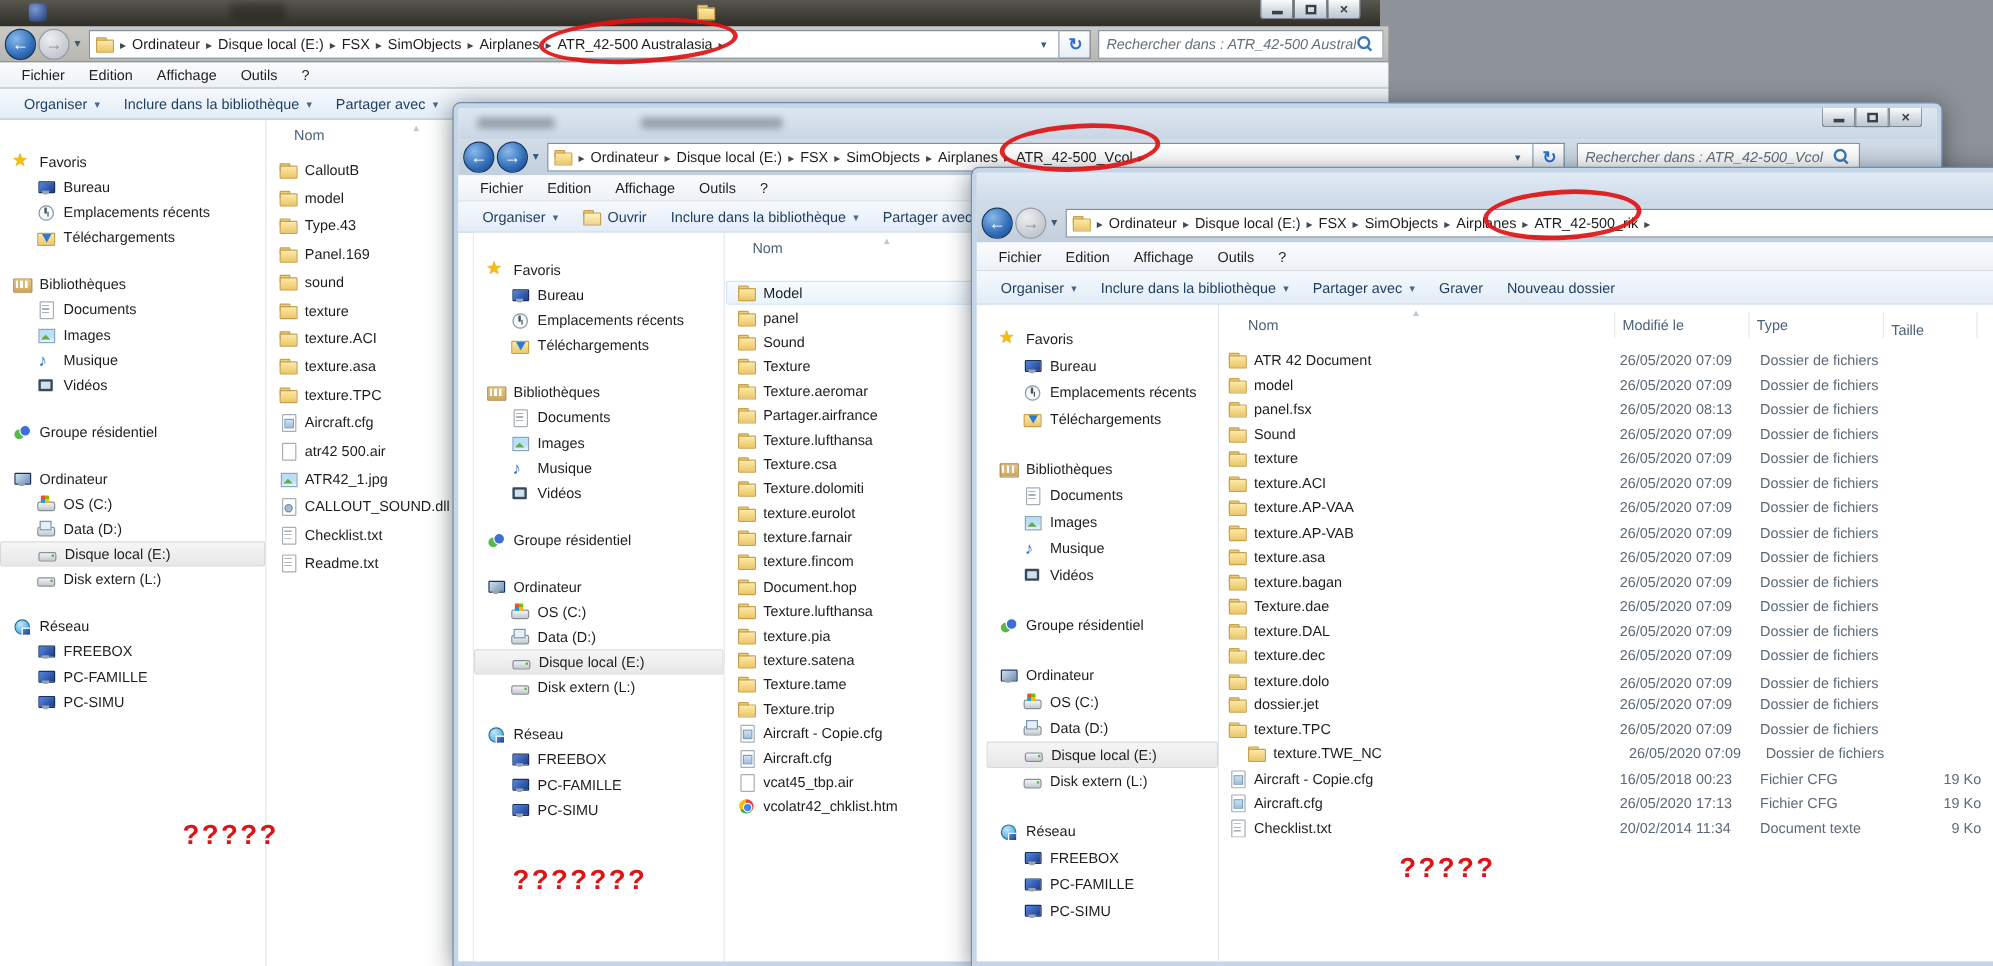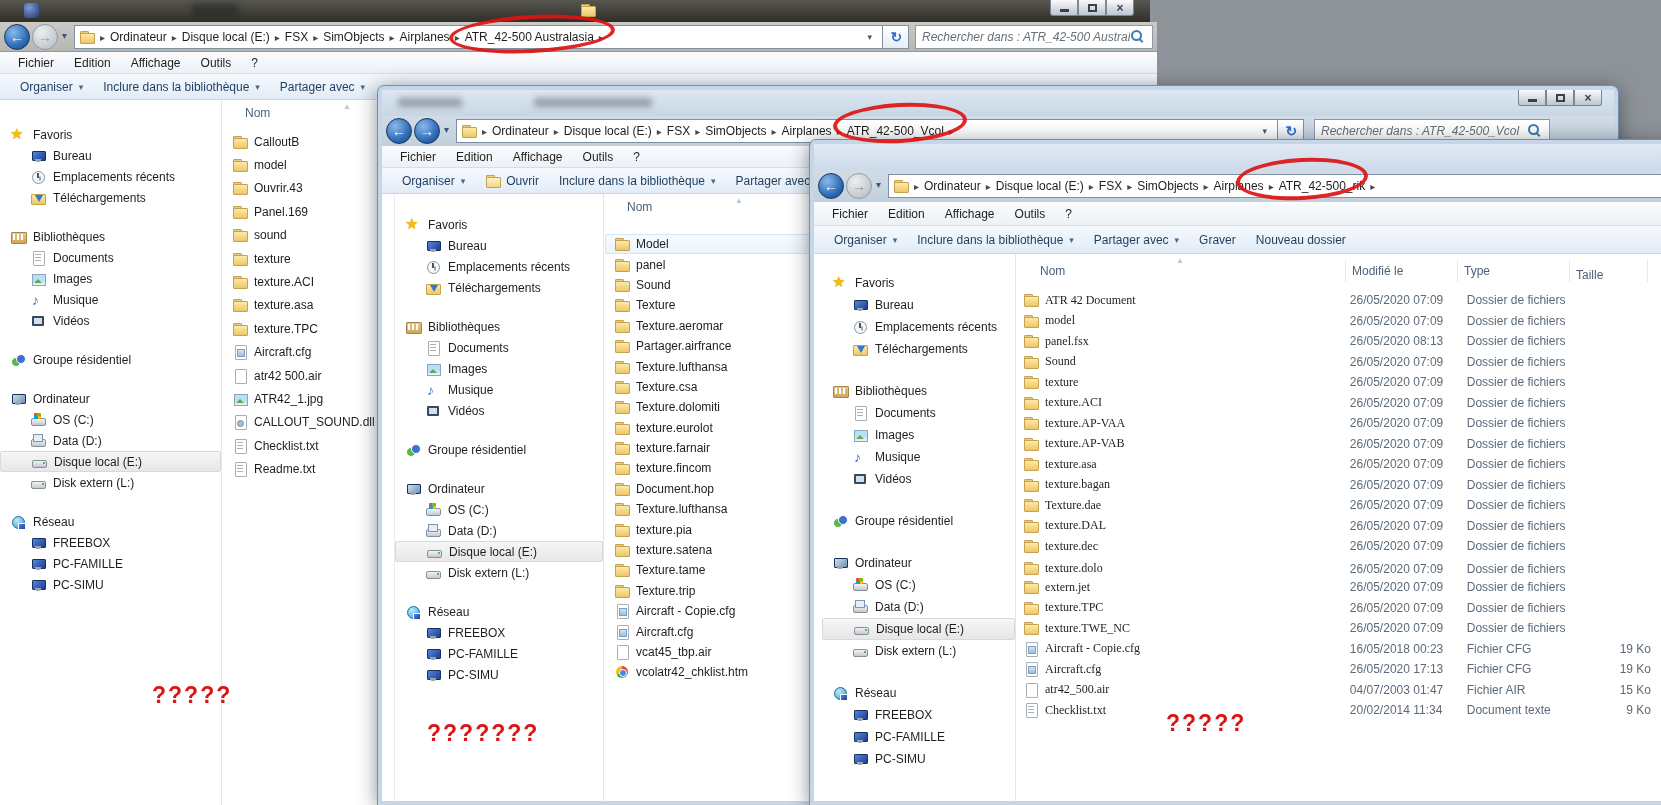--- a/index.html
+++ b/index.html
@@ -29,21 +29,21 @@
   .list-pane{position:absolute;top:0;bottom:0;background:#fff;overflow:hidden;}
   .col-head{position:absolute;top:6px;left:0;right:0;height:20px;color:#4c627a;display:flex;}
   .sort{position:absolute;top:-4px;font-size:8px;color:#bac8d6;}
   .rows{position:absolute;left:0;right:0;}
   .file-row{display:flex;align-items:center;gap:6px;padding-left:8px;border:1px solid transparent;border-radius:2px;}
   .file-row[data-state="hover"]{background:linear-gradient(#f7fbff,#eaf4fd);border-color:#d2e6f7;}
   .w1 .file-row{height:23.4px;}
   .w2 .file-row{height:20.4px;}
   .w3 .file-row{height:20.5px;}
   .hc{border-right:1px solid #e3e9ef;padding-left:6px;display:flex;align-items:center;position:relative;}
-  .c-name{width:330px;display:flex;align-items:center;gap:6px;padding-left:6px;overflow:hidden;white-space:nowrap;font-family:Liberation Serif, serif;}
+  .c-name{width:330px;display:flex;align-items:center;gap:6px;padding-left:6px;overflow:hidden;white-space:nowrap;}
   .c-date{width:112px;color:#5c6a78;}
   .c-type{width:112px;color:#5c6a78;}
   .c-size{width:78px;text-align:right;color:#5c6a78;padding-right:10px;}
 
   
   .nav-circle{width:26px;height:26px;border-radius:50%;display:flex;align-items:center;justify-content:center;color:#fff;font-size:14px;font-weight:bold;background:radial-gradient(circle at 35% 30%,#8ab9ea,#2f6db8 60%,#17437e);border:1px solid #16365e;flex:0 0 auto;}
   .nav-circle[data-disabled="true"]{background:radial-gradient(circle at 35% 30%,#eceef0,#b4bac2);color:#8a929c;border-color:#959ca6;}
   .bc-field{height:24px;background:#fff;border:1px solid #7e90a2;display:flex;align-items:center;padding:0 4px;flex:1;overflow:hidden;white-space:nowrap;}
   .crumb{display:flex;align-items:center;}
   .crumb-sep::after{content:"▸";font-size:10px;color:#40484f;padding:0 5px;}
@@ -339,21 +339,21 @@
             <span>CalloutB</span>
           </div>
 
           <div class="file-row">
             <span class="ic" data-icon="folder"></span>
             <span>model</span>
           </div>
 
           <div class="file-row">
             <span class="ic" data-icon="folder"></span>
-            <span>Ouvrir.43</span>
+            <span>Type.43</span>
           </div>
 
           <div class="file-row">
             <span class="ic" data-icon="folder"></span>
             <span>Panel.169</span>
           </div>
 
           <div class="file-row">
             <span class="ic" data-icon="folder"></span>
             <span>sound</span>
@@ -1095,38 +1095,38 @@
               <span>texture.dolo</span>
             </span>
             <span class="c-date">26/05/2020 07:09</span>
             <span class="c-type">Dossier de fichiers</span>
             <span class="c-size"></span>
           </div>
 
           <div class="file-row" style="padding-left:0;">
             <span class="c-name">
               <span class="ic" data-icon="folder"></span>
-              <span>extern.jet</span>
+              <span>dossier.jet</span>
             </span>
             <span class="c-date">26/05/2020 07:09</span>
             <span class="c-type">Dossier de fichiers</span>
             <span class="c-size"></span>
           </div>
 
           <div class="file-row" style="padding-left:0;">
             <span class="c-name">
               <span class="ic" data-icon="folder"></span>
               <span>texture.TPC</span>
             </span>
             <span class="c-date">26/05/2020 07:09</span>
             <span class="c-type">Dossier de fichiers</span>
             <span class="c-size"></span>
           </div>
 
-          <div class="file-row" style="padding-left:0;">
+          <div class="file-row" style="padding-left:16px;">
             <span class="c-name">
               <span class="ic" data-icon="folder"></span>
               <span>texture.TWE_NC</span>
             </span>
             <span class="c-date">26/05/2020 07:09</span>
             <span class="c-type">Dossier de fichiers</span>
             <span class="c-size"></span>
           </div>
 
           <div class="file-row" style="padding-left:0;">
@@ -1142,29 +1142,20 @@
           <div class="file-row" style="padding-left:0;">
             <span class="c-name">
               <span class="ic" data-icon="cfg"></span>
               <span>Aircraft.cfg</span>
             </span>
             <span class="c-date">26/05/2020 17:13</span>
             <span class="c-type">Fichier CFG</span>
             <span class="c-size">19 Ko</span>
           </div>
 
-          <div class="file-row" style="padding-left:0;">
-            <span class="c-name">
-              <span class="ic" data-icon="file"></span>
-              <span>atr42_500.air</span>
-            </span>
-            <span class="c-date">04/07/2003 01:47</span>
-            <span class="c-type">Fichier AIR</span>
-            <span class="c-size">15 Ko</span>
-          </div>
 
           <div class="file-row" style="padding-left:0;">
             <span class="c-name">
               <span class="ic" data-icon="txt"></span>
               <span>Checklist.txt</span>
             </span>
             <span class="c-date">20/02/2014 11:34</span>
             <span class="c-type">Document texte</span>
             <span class="c-size">9 Ko</span>
           </div>

